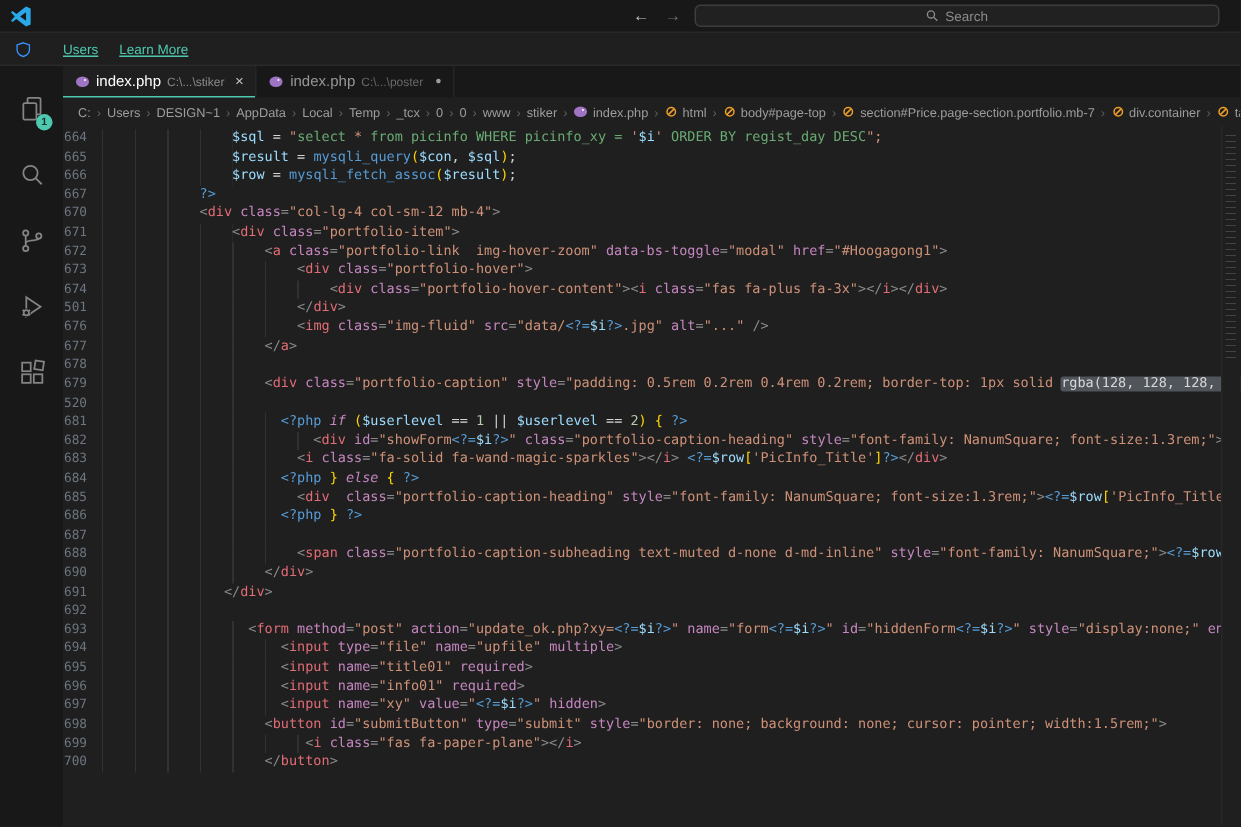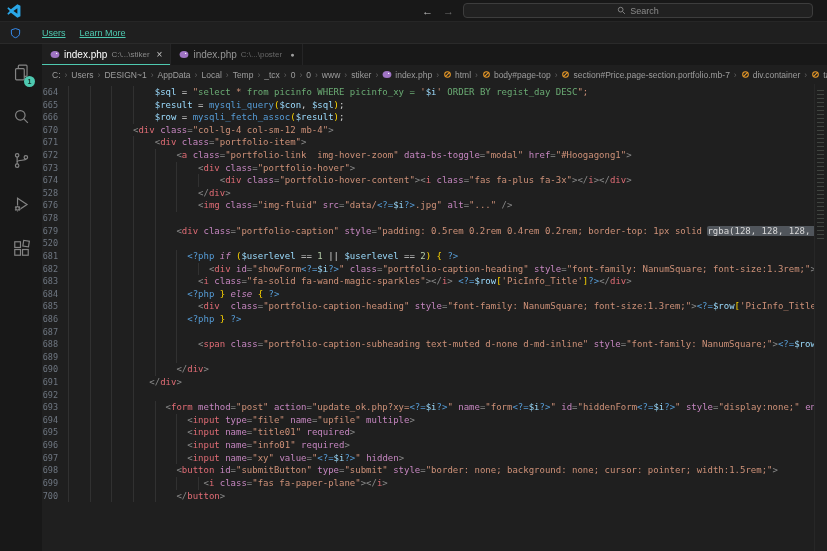--- a/index.html
+++ b/index.html
@@ -276,39 +276,40 @@
             </svg>
           </span>
           <span>ta</span>
         </span>
       </div>
     <div class="code">
       <div>
           <div class="cl"><span class="ln">664</span><span class="ind" style="width: 86.72px;"></span><span class="lc"><span style="color: rgb(156, 220, 254);">$sql</span><span style="color: rgb(212, 212, 212);"> = </span><span style="color: rgb(206, 145, 120);">"</span><span style="color: rgb(106, 171, 115);">select </span><span style="color: rgb(206, 145, 120);">*</span><span style="color: rgb(106, 171, 115);"> from picinfo WHERE picinfo_xy = </span><span style="color: rgb(206, 145, 120);">'</span><span style="color: rgb(156, 220, 254);">$i</span><span style="color: rgb(206, 145, 120);">'</span><span style="color: rgb(106, 171, 115);"> ORDER BY regist_day DESC</span><span style="color: rgb(206, 145, 120);">";</span></span></div>
           <div class="cl"><span class="ln">665</span><span class="ind" style="width: 86.72px;"></span><span class="lc"><span style="color: rgb(156, 220, 254);">$result</span><span style="color: rgb(212, 212, 212);"> = </span><span style="color: rgb(86, 156, 214);">mysqli_query</span><span style="color: rgb(255, 215, 0);">(</span><span style="color: rgb(156, 220, 254);">$con</span><span style="color: rgb(212, 212, 212);">, </span><span style="color: rgb(156, 220, 254);">$sql</span><span style="color: rgb(255, 215, 0);">)</span><span style="color: rgb(212, 212, 212);">;</span></span></div>
           <div class="cl"><span class="ln">666</span><span class="ind" style="width: 86.72px;"></span><span class="lc"><span style="color: rgb(156, 220, 254);">$row</span><span style="color: rgb(212, 212, 212);"> = </span><span style="color: rgb(86, 156, 214);">mysqli_fetch_assoc</span><span style="color: rgb(255, 215, 0);">(</span><span style="color: rgb(156, 220, 254);">$result</span><span style="color: rgb(255, 215, 0);">)</span><span style="color: rgb(212, 212, 212);">;</span></span></div>
+          <div class="cl"><span class="ln">667</span><span class="ind" style="width: 65.04px;"></span><span class="lc"><span style="color: rgb(86, 156, 214);">?&gt;</span></span></div>
           <div class="cl"><span class="ln">670</span><span class="ind" style="width: 65.04px;"></span><span class="lc"><span style="color: rgb(138, 138, 138);">&lt;</span><span style="color: rgb(224, 108, 117);">div</span><span style="color: rgb(212, 212, 212);"> </span><span style="color: rgb(197, 134, 192);">class</span><span style="color: rgb(138, 138, 138);">=</span><span style="color: rgb(206, 145, 120);">"col-lg-4 col-sm-12 mb-4"</span><span style="color: rgb(138, 138, 138);">&gt;</span></span></div>
           <div class="cl"><span class="ln">671</span><span class="ind" style="width: 86.72px;"></span><span class="lc"><span style="color: rgb(138, 138, 138);">&lt;</span><span style="color: rgb(224, 108, 117);">div</span><span style="color: rgb(212, 212, 212);"> </span><span style="color: rgb(197, 134, 192);">class</span><span style="color: rgb(138, 138, 138);">=</span><span style="color: rgb(206, 145, 120);">"portfolio-item"</span><span style="color: rgb(138, 138, 138);">&gt;</span></span></div>
           <div class="cl"><span class="ln">672</span><span class="ind" style="width: 108.4px;"></span><span class="lc"><span style="color: rgb(138, 138, 138);">&lt;</span><span style="color: rgb(224, 108, 117);">a</span><span style="color: rgb(212, 212, 212);"> </span><span style="color: rgb(197, 134, 192);">class</span><span style="color: rgb(138, 138, 138);">=</span><span style="color: rgb(206, 145, 120);">"portfolio-link  img-hover-zoom"</span><span style="color: rgb(212, 212, 212);"> </span><span style="color: rgb(197, 134, 192);">data-bs-toggle</span><span style="color: rgb(138, 138, 138);">=</span><span style="color: rgb(206, 145, 120);">"modal"</span><span style="color: rgb(212, 212, 212);"> </span><span style="color: rgb(197, 134, 192);">href</span><span style="color: rgb(138, 138, 138);">=</span><span style="color: rgb(206, 145, 120);">"#Hoogagong1"</span><span style="color: rgb(138, 138, 138);">&gt;</span></span></div>
           <div class="cl"><span class="ln">673</span><span class="ind" style="width: 130.08px;"></span><span class="lc"><span style="color: rgb(138, 138, 138);">&lt;</span><span style="color: rgb(224, 108, 117);">div</span><span style="color: rgb(212, 212, 212);"> </span><span style="color: rgb(197, 134, 192);">class</span><span style="color: rgb(138, 138, 138);">=</span><span style="color: rgb(206, 145, 120);">"portfolio-hover"</span><span style="color: rgb(138, 138, 138);">&gt;</span></span></div>
           <div class="cl"><span class="ln">674</span><span class="ind" style="width: 151.76px;"></span><span class="lc"><span style="color: rgb(138, 138, 138);">&lt;</span><span style="color: rgb(224, 108, 117);">div</span><span style="color: rgb(212, 212, 212);"> </span><span style="color: rgb(197, 134, 192);">class</span><span style="color: rgb(138, 138, 138);">=</span><span style="color: rgb(206, 145, 120);">"portfolio-hover-content"</span><span style="color: rgb(138, 138, 138);">&gt;&lt;</span><span style="color: rgb(224, 108, 117);">i</span><span style="color: rgb(212, 212, 212);"> </span><span style="color: rgb(197, 134, 192);">class</span><span style="color: rgb(138, 138, 138);">=</span><span style="color: rgb(206, 145, 120);">"fas fa-plus fa-3x"</span><span style="color: rgb(138, 138, 138);">&gt;&lt;/</span><span style="color: rgb(224, 108, 117);">i</span><span style="color: rgb(138, 138, 138);">&gt;&lt;/</span><span style="color: rgb(224, 108, 117);">div</span><span style="color: rgb(138, 138, 138);">&gt;</span></span></div>
-          <div class="cl"><span class="ln">528</span><span class="ind" style="width: 130.08px;"></span><span class="lc"><span style="color: rgb(138, 138, 138);">&lt;/</span><span style="color: rgb(224, 108, 117);">div</span><span style="color: rgb(138, 138, 138);">&gt;</span></span></div>
+          <div class="cl"><span class="ln">501</span><span class="ind" style="width: 130.08px;"></span><span class="lc"><span style="color: rgb(138, 138, 138);">&lt;/</span><span style="color: rgb(224, 108, 117);">div</span><span style="color: rgb(138, 138, 138);">&gt;</span></span></div>
           <div class="cl"><span class="ln">676</span><span class="ind" style="width: 130.08px;"></span><span class="lc"><span style="color: rgb(138, 138, 138);">&lt;</span><span style="color: rgb(224, 108, 117);">img</span><span style="color: rgb(212, 212, 212);"> </span><span style="color: rgb(197, 134, 192);">class</span><span style="color: rgb(138, 138, 138);">=</span><span style="color: rgb(206, 145, 120);">"img-fluid"</span><span style="color: rgb(212, 212, 212);"> </span><span style="color: rgb(197, 134, 192);">src</span><span style="color: rgb(138, 138, 138);">=</span><span style="color: rgb(206, 145, 120);">"data/</span><span style="color: rgb(86, 156, 214);">&lt;?=</span><span style="color: rgb(156, 220, 254);">$i</span><span style="color: rgb(86, 156, 214);">?&gt;</span><span style="color: rgb(206, 145, 120);">.jpg"</span><span style="color: rgb(212, 212, 212);"> </span><span style="color: rgb(197, 134, 192);">alt</span><span style="color: rgb(138, 138, 138);">=</span><span style="color: rgb(206, 145, 120);">"..."</span><span style="color: rgb(212, 212, 212);"> </span><span style="color: rgb(138, 138, 138);">/&gt;</span></span></div>
+          <div class="cl"><span class="ln">677</span><span class="ind" style="width: 108.4px;"></span><span class="lc"><span style="color: rgb(138, 138, 138);">&lt;/</span><span style="color: rgb(224, 108, 117);">a</span><span style="color: rgb(138, 138, 138);">&gt;</span></span></div>
           <div class="cl"><span class="ln">678</span><span class="ind" style="width: 108.4px;"></span><span class="lc"></span></div>
           <div class="cl"><span class="ln">679</span><span class="ind" style="width: 108.4px;"></span><span class="lc"><span style="color: rgb(138, 138, 138);">&lt;</span><span style="color: rgb(224, 108, 117);">div</span><span style="color: rgb(212, 212, 212);"> </span><span style="color: rgb(197, 134, 192);">class</span><span style="color: rgb(138, 138, 138);">=</span><span style="color: rgb(206, 145, 120);">"portfolio-caption"</span><span style="color: rgb(212, 212, 212);"> </span><span style="color: rgb(197, 134, 192);">style</span><span style="color: rgb(138, 138, 138);">=</span><span style="color: rgb(206, 145, 120);">"padding: 0.5rem 0.2rem 0.4rem 0.2rem; border-top: 1px solid </span><span class="tok-sel" style="color: rgb(216, 216, 216);">rgba(128, 128, 128, 0.2)</span></span></div>
           <div class="cl"><span class="ln">520</span><span class="ind" style="width: 108.4px;"></span><span class="lc"></span></div>
           <div class="cl"><span class="ln">681</span><span class="ind" style="width: 119.24px;"></span><span class="lc"><span style="color: rgb(86, 156, 214);">&lt;?php</span><span style="color: rgb(212, 212, 212);"> </span><span style="color: rgb(197, 134, 192); font-style: italic;">if</span><span style="color: rgb(212, 212, 212);"> </span><span style="color: rgb(255, 215, 0);">(</span><span style="color: rgb(156, 220, 254);">$userlevel</span><span style="color: rgb(212, 212, 212);"> == </span><span style="color: rgb(181, 206, 168);">1</span><span style="color: rgb(212, 212, 212);"> || </span><span style="color: rgb(156, 220, 254);">$userlevel</span><span style="color: rgb(212, 212, 212);"> == </span><span style="color: rgb(181, 206, 168);">2</span><span style="color: rgb(255, 215, 0);">)</span><span style="color: rgb(212, 212, 212);"> </span><span style="color: rgb(255, 215, 0);">{</span><span style="color: rgb(212, 212, 212);"> </span><span style="color: rgb(86, 156, 214);">?&gt;</span></span></div>
           <div class="cl"><span class="ln">682</span><span class="ind" style="width: 140.92px;"></span><span class="lc"><span style="color: rgb(138, 138, 138);">&lt;</span><span style="color: rgb(224, 108, 117);">div</span><span style="color: rgb(212, 212, 212);"> </span><span style="color: rgb(197, 134, 192);">id</span><span style="color: rgb(138, 138, 138);">=</span><span style="color: rgb(206, 145, 120);">"showForm</span><span style="color: rgb(86, 156, 214);">&lt;?=</span><span style="color: rgb(156, 220, 254);">$i</span><span style="color: rgb(86, 156, 214);">?&gt;</span><span style="color: rgb(206, 145, 120);">"</span><span style="color: rgb(212, 212, 212);"> </span><span style="color: rgb(197, 134, 192);">class</span><span style="color: rgb(138, 138, 138);">=</span><span style="color: rgb(206, 145, 120);">"portfolio-caption-heading"</span><span style="color: rgb(212, 212, 212);"> </span><span style="color: rgb(197, 134, 192);">style</span><span style="color: rgb(138, 138, 138);">=</span><span style="color: rgb(206, 145, 120);">"font-family: NanumSquare; font-size:1.3rem;"</span><span style="color: rgb(138, 138, 138);">&gt;</span></span></div>
           <div class="cl"><span class="ln">683</span><span class="ind" style="width: 130.08px;"></span><span class="lc"><span style="color: rgb(138, 138, 138);">&lt;</span><span style="color: rgb(224, 108, 117);">i</span><span style="color: rgb(212, 212, 212);"> </span><span style="color: rgb(197, 134, 192);">class</span><span style="color: rgb(138, 138, 138);">=</span><span style="color: rgb(206, 145, 120);">"fa-solid fa-wand-magic-sparkles"</span><span style="color: rgb(138, 138, 138);">&gt;&lt;/</span><span style="color: rgb(224, 108, 117);">i</span><span style="color: rgb(138, 138, 138);">&gt; </span><span style="color: rgb(86, 156, 214);">&lt;?=</span><span style="color: rgb(156, 220, 254);">$row</span><span style="color: rgb(255, 215, 0);">[</span><span style="color: rgb(206, 145, 120);">'PicInfo_Title'</span><span style="color: rgb(255, 215, 0);">]</span><span style="color: rgb(86, 156, 214);">?&gt;</span><span style="color: rgb(138, 138, 138);">&lt;/</span><span style="color: rgb(224, 108, 117);">div</span><span style="color: rgb(138, 138, 138);">&gt;</span></span></div>
           <div class="cl"><span class="ln">684</span><span class="ind" style="width: 119.24px;"></span><span class="lc"><span style="color: rgb(86, 156, 214);">&lt;?php</span><span style="color: rgb(212, 212, 212);"> </span><span style="color: rgb(255, 215, 0);">}</span><span style="color: rgb(212, 212, 212);"> </span><span style="color: rgb(197, 134, 192); font-style: italic;">else</span><span style="color: rgb(212, 212, 212);"> </span><span style="color: rgb(255, 215, 0);">{</span><span style="color: rgb(212, 212, 212);"> </span><span style="color: rgb(86, 156, 214);">?&gt;</span></span></div>
           <div class="cl"><span class="ln">685</span><span class="ind" style="width: 130.08px;"></span><span class="lc"><span style="color: rgb(138, 138, 138);">&lt;</span><span style="color: rgb(224, 108, 117);">div</span><span style="color: rgb(212, 212, 212);">  </span><span style="color: rgb(197, 134, 192);">class</span><span style="color: rgb(138, 138, 138);">=</span><span style="color: rgb(206, 145, 120);">"portfolio-caption-heading"</span><span style="color: rgb(212, 212, 212);"> </span><span style="color: rgb(197, 134, 192);">style</span><span style="color: rgb(138, 138, 138);">=</span><span style="color: rgb(206, 145, 120);">"font-family: NanumSquare; font-size:1.3rem;"</span><span style="color: rgb(138, 138, 138);">&gt;</span><span style="color: rgb(86, 156, 214);">&lt;?=</span><span style="color: rgb(156, 220, 254);">$row</span><span style="color: rgb(255, 215, 0);">[</span><span style="color: rgb(206, 145, 120);">'PicInfo_Title'</span><span style="color: rgb(255, 215, 0);">]</span><span style="color: rgb(86, 156, 214);">?&gt;</span></span></div>
           <div class="cl"><span class="ln">686</span><span class="ind" style="width: 119.24px;"></span><span class="lc"><span style="color: rgb(86, 156, 214);">&lt;?php</span><span style="color: rgb(212, 212, 212);"> </span><span style="color: rgb(255, 215, 0);">}</span><span style="color: rgb(212, 212, 212);"> </span><span style="color: rgb(86, 156, 214);">?&gt;</span></span></div>
           <div class="cl"><span class="ln">687</span><span class="ind" style="width: 130.08px;"></span><span class="lc"></span></div>
           <div class="cl"><span class="ln">688</span><span class="ind" style="width: 130.08px;"></span><span class="lc"><span style="color: rgb(138, 138, 138);">&lt;</span><span style="color: rgb(224, 108, 117);">span</span><span style="color: rgb(212, 212, 212);"> </span><span style="color: rgb(197, 134, 192);">class</span><span style="color: rgb(138, 138, 138);">=</span><span style="color: rgb(206, 145, 120);">"portfolio-caption-subheading text-muted d-none d-md-inline"</span><span style="color: rgb(212, 212, 212);"> </span><span style="color: rgb(197, 134, 192);">style</span><span style="color: rgb(138, 138, 138);">=</span><span style="color: rgb(206, 145, 120);">"font-family: NanumSquare;"</span><span style="color: rgb(138, 138, 138);">&gt;</span><span style="color: rgb(86, 156, 214);">&lt;?=</span><span style="color: rgb(156, 220, 254);">$row</span><span style="color: rgb(255, 215, 0);">[</span><span style="color: rgb(206, 145, 120);">'PicInfo_Title'</span></span></div>
-          <div class="cl"><span class="ln">689</span><span class="ind" style="width: 130.08px;"></span><span class="lc"></span></div>
           <div class="cl"><span class="ln">690</span><span class="ind" style="width: 108.4px;"></span><span class="lc"><span style="color: rgb(138, 138, 138);">&lt;/</span><span style="color: rgb(224, 108, 117);">div</span><span style="color: rgb(138, 138, 138);">&gt;</span></span></div>
           <div class="cl"><span class="ln">691</span><span class="ind" style="width: 81.3px;"></span><span class="lc"><span style="color: rgb(138, 138, 138);">&lt;/</span><span style="color: rgb(224, 108, 117);">div</span><span style="color: rgb(138, 138, 138);">&gt;</span></span></div>
           <div class="cl"><span class="ln">692</span><span class="ind" style="width: 81.3px;"></span><span class="lc"></span></div>
           <div class="cl"><span class="ln">693</span><span class="ind" style="width: 97.56px;"></span><span class="lc"><span style="color: rgb(138, 138, 138);">&lt;</span><span style="color: rgb(224, 108, 117);">form</span><span style="color: rgb(212, 212, 212);"> </span><span style="color: rgb(197, 134, 192);">method</span><span style="color: rgb(138, 138, 138);">=</span><span style="color: rgb(206, 145, 120);">"post"</span><span style="color: rgb(212, 212, 212);"> </span><span style="color: rgb(197, 134, 192);">action</span><span style="color: rgb(138, 138, 138);">=</span><span style="color: rgb(206, 145, 120);">"update_ok.php?xy=</span><span style="color: rgb(86, 156, 214);">&lt;?=</span><span style="color: rgb(156, 220, 254);">$i</span><span style="color: rgb(86, 156, 214);">?&gt;</span><span style="color: rgb(206, 145, 120);">"</span><span style="color: rgb(212, 212, 212);"> </span><span style="color: rgb(197, 134, 192);">name</span><span style="color: rgb(138, 138, 138);">=</span><span style="color: rgb(206, 145, 120);">"form</span><span style="color: rgb(86, 156, 214);">&lt;?=</span><span style="color: rgb(156, 220, 254);">$i</span><span style="color: rgb(86, 156, 214);">?&gt;</span><span style="color: rgb(206, 145, 120);">"</span><span style="color: rgb(212, 212, 212);"> </span><span style="color: rgb(197, 134, 192);">id</span><span style="color: rgb(138, 138, 138);">=</span><span style="color: rgb(206, 145, 120);">"hiddenForm</span><span style="color: rgb(86, 156, 214);">&lt;?=</span><span style="color: rgb(156, 220, 254);">$i</span><span style="color: rgb(86, 156, 214);">?&gt;</span><span style="color: rgb(206, 145, 120);">"</span><span style="color: rgb(212, 212, 212);"> </span><span style="color: rgb(197, 134, 192);">style</span><span style="color: rgb(138, 138, 138);">=</span><span style="color: rgb(206, 145, 120);">"display:none;"</span><span style="color: rgb(212, 212, 212);"> </span><span style="color: rgb(197, 134, 192);">encype</span></span></div>
           <div class="cl"><span class="ln">694</span><span class="ind" style="width: 119.24px;"></span><span class="lc"><span style="color: rgb(138, 138, 138);">&lt;</span><span style="color: rgb(224, 108, 117);">input</span><span style="color: rgb(212, 212, 212);"> </span><span style="color: rgb(197, 134, 192);">type</span><span style="color: rgb(138, 138, 138);">=</span><span style="color: rgb(206, 145, 120);">"file"</span><span style="color: rgb(212, 212, 212);"> </span><span style="color: rgb(197, 134, 192);">name</span><span style="color: rgb(138, 138, 138);">=</span><span style="color: rgb(206, 145, 120);">"upfile"</span><span style="color: rgb(212, 212, 212);"> </span><span style="color: rgb(197, 134, 192);">multiple</span><span style="color: rgb(138, 138, 138);">&gt;</span></span></div>
           <div class="cl"><span class="ln">695</span><span class="ind" style="width: 119.24px;"></span><span class="lc"><span style="color: rgb(138, 138, 138);">&lt;</span><span style="color: rgb(224, 108, 117);">input</span><span style="color: rgb(212, 212, 212);"> </span><span style="color: rgb(197, 134, 192);">name</span><span style="color: rgb(138, 138, 138);">=</span><span style="color: rgb(206, 145, 120);">"title01"</span><span style="color: rgb(212, 212, 212);"> </span><span style="color: rgb(197, 134, 192);">required</span><span style="color: rgb(138, 138, 138);">&gt;</span></span></div>
           <div class="cl"><span class="ln">696</span><span class="ind" style="width: 119.24px;"></span><span class="lc"><span style="color: rgb(138, 138, 138);">&lt;</span><span style="color: rgb(224, 108, 117);">input</span><span style="color: rgb(212, 212, 212);"> </span><span style="color: rgb(197, 134, 192);">name</span><span style="color: rgb(138, 138, 138);">=</span><span style="color: rgb(206, 145, 120);">"info01"</span><span style="color: rgb(212, 212, 212);"> </span><span style="color: rgb(197, 134, 192);">required</span><span style="color: rgb(138, 138, 138);">&gt;</span></span></div>
           <div class="cl"><span class="ln">697</span><span class="ind" style="width: 119.24px;"></span><span class="lc"><span style="color: rgb(138, 138, 138);">&lt;</span><span style="color: rgb(224, 108, 117);">input</span><span style="color: rgb(212, 212, 212);"> </span><span style="color: rgb(197, 134, 192);">name</span><span style="color: rgb(138, 138, 138);">=</span><span style="color: rgb(206, 145, 120);">"xy"</span><span style="color: rgb(212, 212, 212);"> </span><span style="color: rgb(197, 134, 192);">value</span><span style="color: rgb(138, 138, 138);">=</span><span style="color: rgb(206, 145, 120);">"</span><span style="color: rgb(86, 156, 214);">&lt;?=</span><span style="color: rgb(156, 220, 254);">$i</span><span style="color: rgb(86, 156, 214);">?&gt;</span><span style="color: rgb(206, 145, 120);">"</span><span style="color: rgb(212, 212, 212);"> </span><span style="color: rgb(197, 134, 192);">hidden</span><span style="color: rgb(138, 138, 138);">&gt;</span></span></div>
           <div class="cl"><span class="ln">698</span><span class="ind" style="width: 108.4px;"></span><span class="lc"><span style="color: rgb(138, 138, 138);">&lt;</span><span style="color: rgb(224, 108, 117);">button</span><span style="color: rgb(212, 212, 212);"> </span><span style="color: rgb(197, 134, 192);">id</span><span style="color: rgb(138, 138, 138);">=</span><span style="color: rgb(206, 145, 120);">"submitButton"</span><span style="color: rgb(212, 212, 212);"> </span><span style="color: rgb(197, 134, 192);">type</span><span style="color: rgb(138, 138, 138);">=</span><span style="color: rgb(206, 145, 120);">"submit"</span><span style="color: rgb(212, 212, 212);"> </span><span style="color: rgb(197, 134, 192);">style</span><span style="color: rgb(138, 138, 138);">=</span><span style="color: rgb(206, 145, 120);">"border: none; background: none; cursor: pointer; width:1.5rem;"</span><span style="color: rgb(138, 138, 138);">&gt;</span></span></div>
           <div class="cl"><span class="ln">699</span><span class="ind" style="width: 135.5px;"></span><span class="lc"><span style="color: rgb(138, 138, 138);">&lt;</span><span style="color: rgb(224, 108, 117);">i</span><span style="color: rgb(212, 212, 212);"> </span><span style="color: rgb(197, 134, 192);">class</span><span style="color: rgb(138, 138, 138);">=</span><span style="color: rgb(206, 145, 120);">"fas fa-paper-plane"</span><span style="color: rgb(138, 138, 138);">&gt;&lt;/</span><span style="color: rgb(224, 108, 117);">i</span><span style="color: rgb(138, 138, 138);">&gt;</span></span></div>

